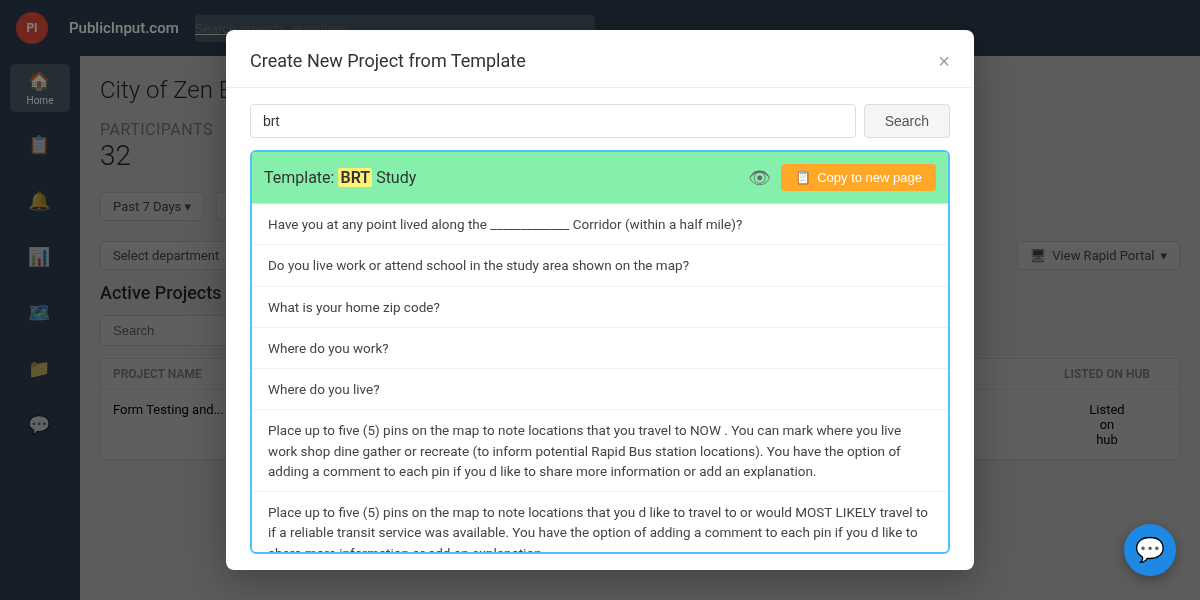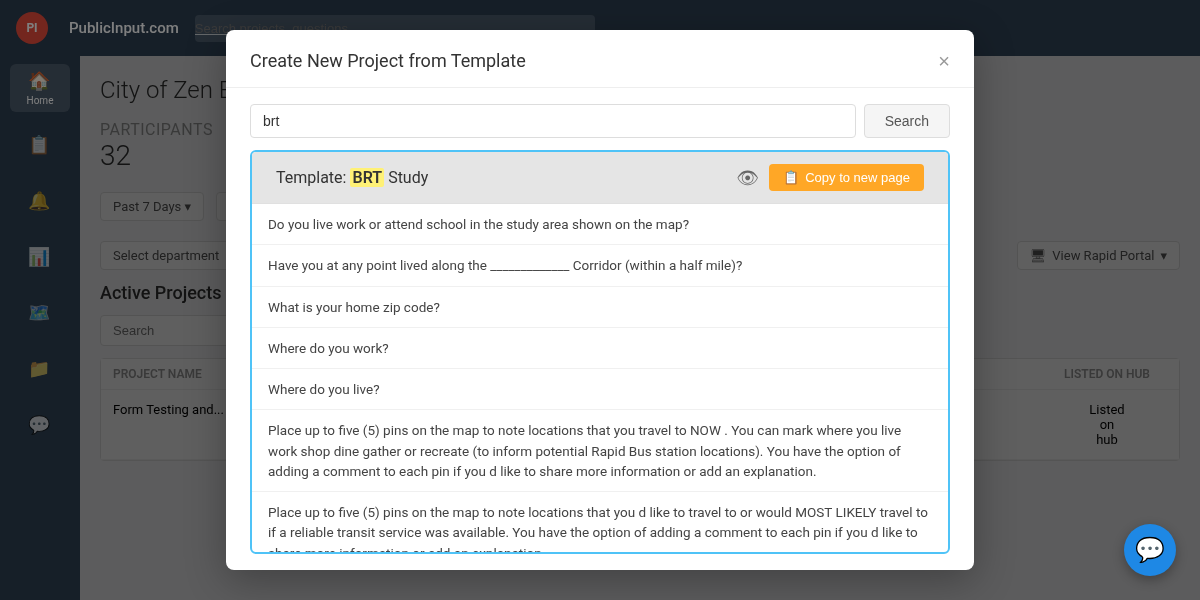--- a/index.html
+++ b/index.html
@@ -257,23 +257,23 @@
     
     .template-card {
       border: 2px solid #4fc3f7;
       border-radius: 6px;
       overflow: hidden;
       flex: 1;
       display: flex;
       flex-direction: column;
     }
     .template-card-header {
-      background: #e5e5e5;
+      background: #86efac;
       border-bottom: 1px solid #e0e0e0;
-      padding: 12px 24px;
+      padding: 12px 12px;
       display: flex;
       align-items: center;
       justify-content: space-between;
     }
     .template-title {
       font-size: 16px;
       font-weight: 400;
       color: #333;
       display: flex;
       align-items: center;
@@ -462,22 +462,22 @@
           <div class="header-actions">
             <span class="eye-icon">👁</span>
             <button class="copy-btn">
               <span>📋</span>
               <span>Copy to new page</span>
             </button>
           </div>
         </div>
 
         <div class="template-questions">
+          <div class="question-item">Have you at any point lived along the _____________ Corridor (within a half mile)?</div>
           <div class="question-item">Do you live work or attend school in the study area shown on the map?</div>
-          <div class="question-item">Have you at any point lived along the _____________ Corridor (within a half mile)?</div>
           <div class="question-item">What is your home zip code?</div>
           <div class="question-item">Where do you work?</div>
           <div class="question-item">Where do you live?</div>
           <div class="question-item">Place up to five (5) pins on the map to note locations that you travel to NOW . You can mark where you live work shop dine gather or recreate (to inform potential Rapid Bus station locations). You have the option of adding a comment to each pin if you d like to share more information or add an explanation.</div>
           <div class="question-item">Place up to five (5) pins on the map to note locations that you d like to travel to or would MOST LIKELY travel to if a reliable transit service was available. You have the option of adding a comment to each pin if you d like to share more information or add an explanation.</div>
 
         </div>
       </div>
     </div>
   </div>

